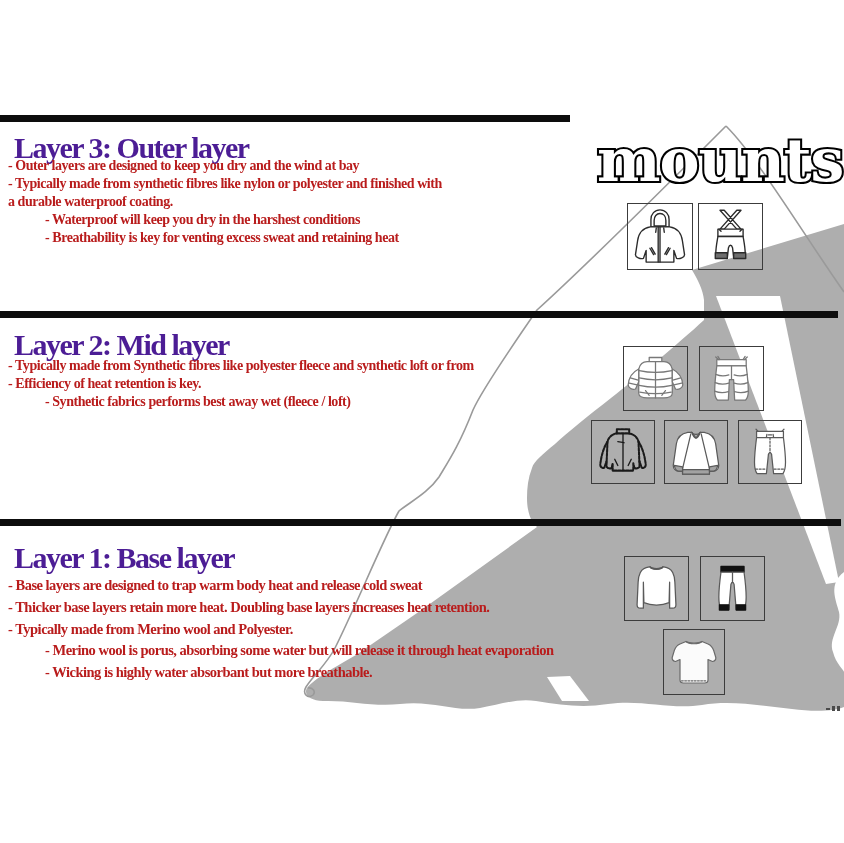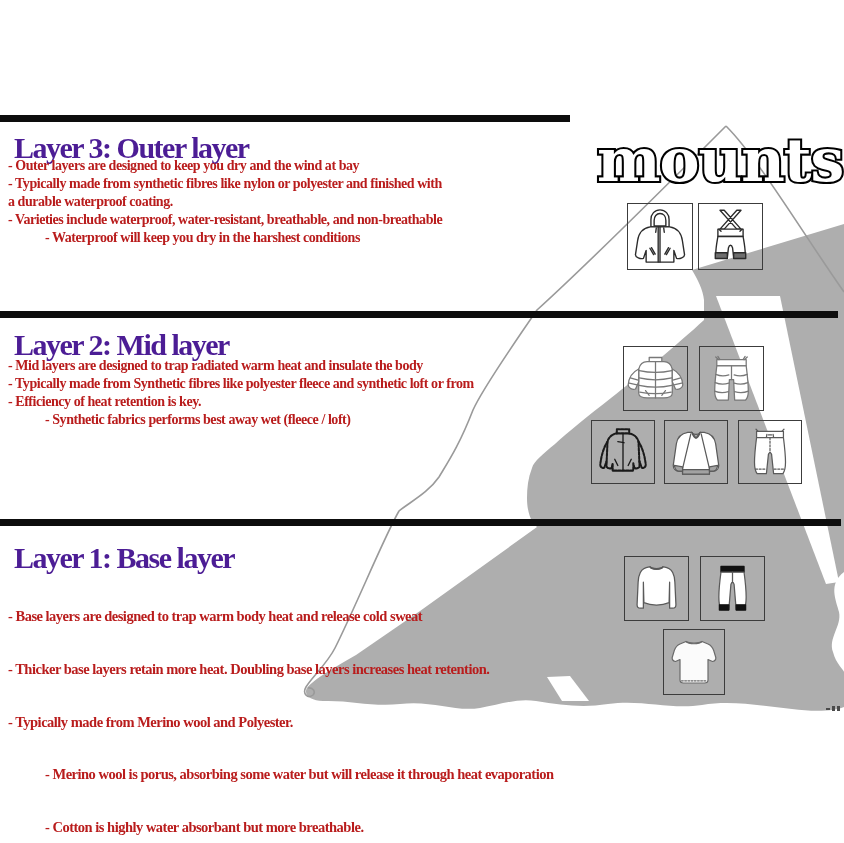--- a/index.html
+++ b/index.html
@@ -21,21 +21,21 @@
   #sec1-title{top:543px;text-align:right;}
   .sec-lines{position:absolute;left:8px;z-index:3;color:#b91c1c;}
   #sec3-lines{top:157px;}
   #sec2-lines{top:357px;}
   #sec1-lines{top:575px;}
   .bline{
     font-size:14px;font-weight:bold;letter-spacing:-0.45px;
     line-height:18px;white-space:nowrap;
   }
   #sec2-lines .bline{line-height:17.9px;}
-  #sec1-lines .bline{font-size:14.5px;letter-spacing:-0.5px;line-height:21.8px;margin-top:31px;}
+  #sec1-lines .bline{font-size:14.5px;letter-spacing:-0.5px;line-height:21.8px;}
   .bline.ind{padding-left:37px;}
   #brand-svg{position:absolute;left:555px;top:112px;width:292px;height:88px;z-index:2;}
   #brand-svg text{
     font-family:"DejaVu Serif", serif;font-weight:bold;font-size:60px;
     letter-spacing:-1px;fill:#ffffff;stroke:#000000;stroke-width:4.2;paint-order:stroke;
   }
   .icon-box{
     position:absolute;z-index:3;border:1.5px solid #3c3c3c;background:transparent;
     box-sizing:border-box;
   }
@@ -85,35 +85,34 @@
   </svg>
 
   <div class="sec-title" id="sec3-title">Layer 3: Outer layer</div>
   <div class="sec-title" id="sec2-title">Layer 2: Mid layer</div>
   <div class="sec-title" id="sec1-title">Layer 1: Base layer</div>
 
   <div class="sec-lines" id="sec3-lines">
       <div class="bline">- Outer layers are designed to keep you dry and the wind at bay</div>
       <div class="bline">- Typically made from synthetic fibres like nylon or polyester and finished with</div>
       <div class="bline">a durable waterproof coating.</div>
-      <div class="bline">- Varieties include waterproof, water-resistant, breathable, and non-breathable</div>
       <div class="bline ind">- Waterproof will keep you dry in the harshest conditions</div>
+      <div class="bline ind">- Breathability is key for venting excess sweat and retaining heat</div>
     </div>
   <div class="sec-lines" id="sec2-lines">
-      <div class="bline">- Mid layers are designed to trap radiated warm heat and insulate the body</div>
       <div class="bline">- Typically made from Synthetic fibres like polyester fleece and synthetic loft or from</div>
       <div class="bline">- Efficiency of heat retention is key.</div>
       <div class="bline ind">- Synthetic fabrics performs best away wet (fleece / loft)</div>
     </div>
   <div class="sec-lines" id="sec1-lines">
       <div class="bline">- Base layers are designed to trap warm body heat and release cold sweat</div>
       <div class="bline">- Thicker base layers retain more heat. Doubling base layers increases heat retention.</div>
       <div class="bline">- Typically made from Merino wool and Polyester.</div>
       <div class="bline ind">- Merino wool is porus, absorbing some water but will release it through heat evaporation</div>
-      <div class="bline ind">- Cotton is highly water absorbant but more breathable.</div>
+      <div class="bline ind">- Wicking is highly water absorbant but more breathable.</div>
     </div>
 
   <div id="corner-mark">
     <span class="dash"></span>
     <span class="t1"></span>
     <span class="t2"></span>
   </div>
 
 <div class="icon-box" style="left: 627px; top: 203px; width: 66px; height: 67px;">
       <svg viewBox="0 0 60 60">

